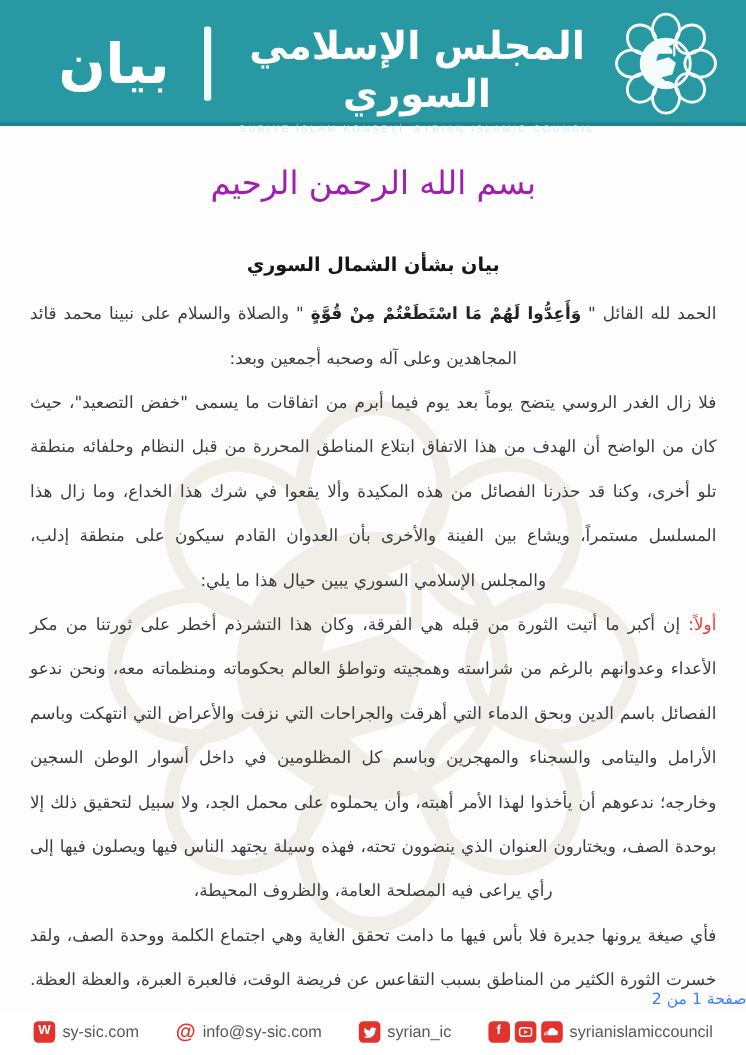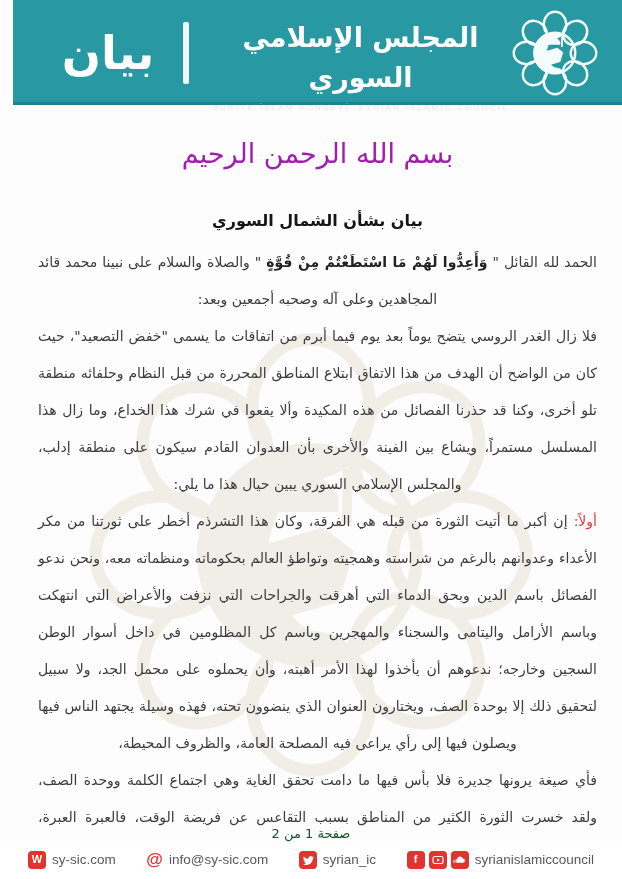--- a/index.html
+++ b/index.html
@@ -5,21 +5,20 @@
   * { margin: 0; padding: 0; box-sizing: border-box; }
   html, body { background: #ffffff; }
   .page {
     position: relative;
     width: 622px;
     height: 879px;
     margin: 0 auto;
     background: #fdfdfd;
     overflow: hidden;
     font-family: "DejaVu Sans", sans-serif;
-    padding-left: 13px;
   }
 
   
   .header-band {
     position: relative;
     height: 105px;
     background: #2899a3;
     border-bottom: 3px solid #1d828b;
     display: flex;
     align-items: center;
@@ -43,21 +42,21 @@
     border-radius: 2px;
   }
   .org-block {
     position: absolute;
     left: 205px; top: 18px;
     width: 285px;
     text-align: center;
   }
   .org-ar {
     color: #ffffff;
-    font-size: 27px;
+    font-size: 32px;
     font-weight: bold;
     direction: rtl;
     line-height: 40px;
   }
   .org-latin {
     margin-top: 4px;
     color: #cfeef0;
     font-family: "Liberation Sans", sans-serif;
     font-size: 8px;
     letter-spacing: 2.2px;
@@ -124,24 +123,23 @@
     line-height: 37px;
     color: #3c3c3e;
   }
   .quran-quote { font-weight: bold; color: #222224; }
   .red-label { color: #e03c3a; font-weight: normal; }
 
   .page-number {
     position: absolute;
     left: 0; right: 0;
     bottom: 38px;
-    text-align: center;
     direction: rtl;
     font-size: 13px;
-    color: #14532d;
+    color: #3b82f6;
     z-index: 1;
   }
 
   
   .social-footer {
     position: absolute;
     left: 0; right: 0; bottom: 0;
     height: 33px;
     background: #ffffff;
     display: flex;

